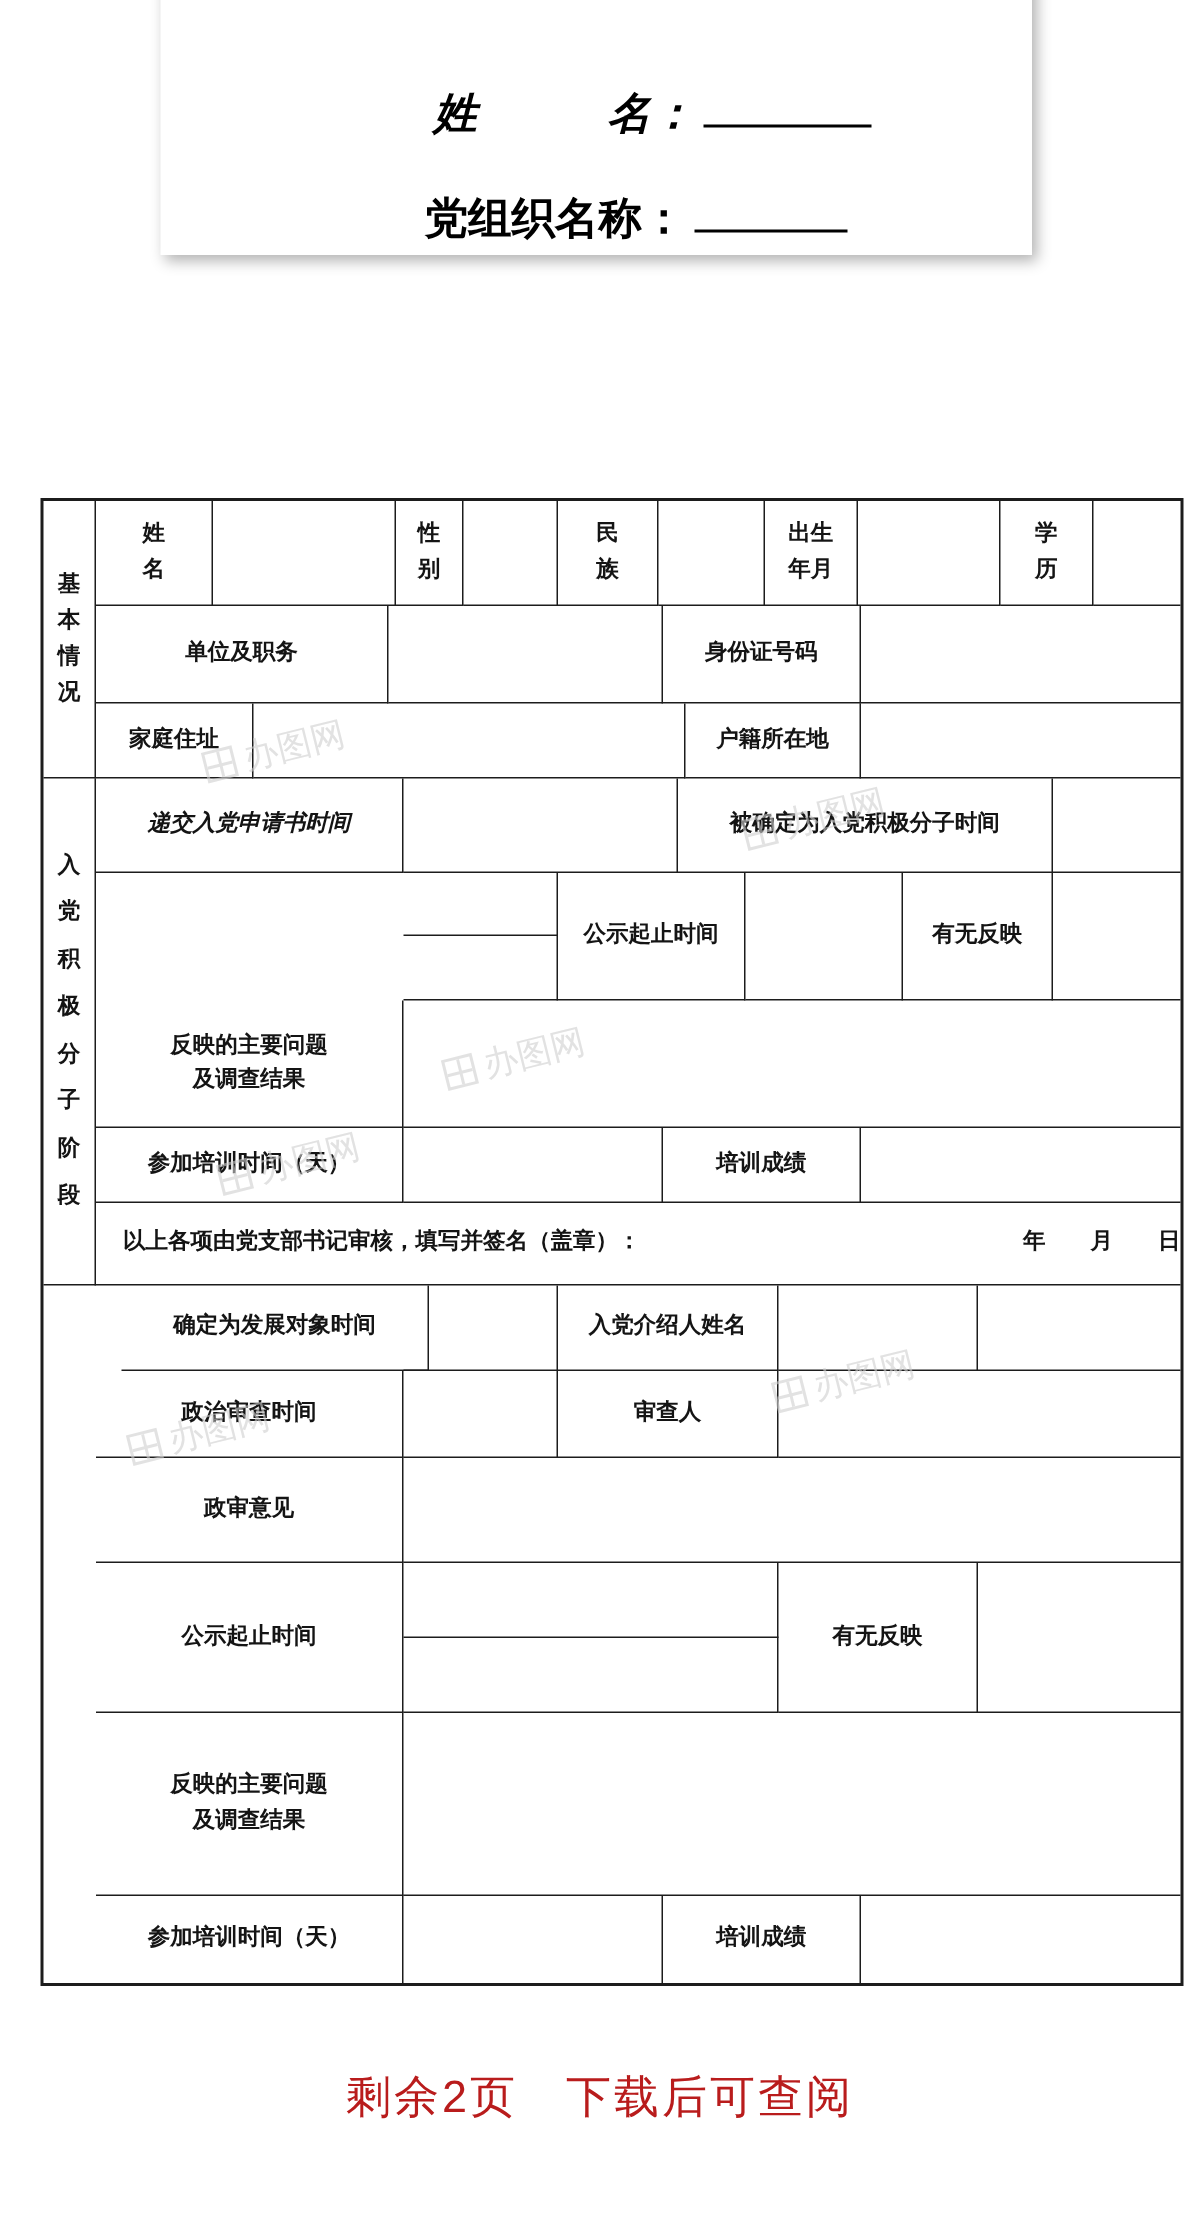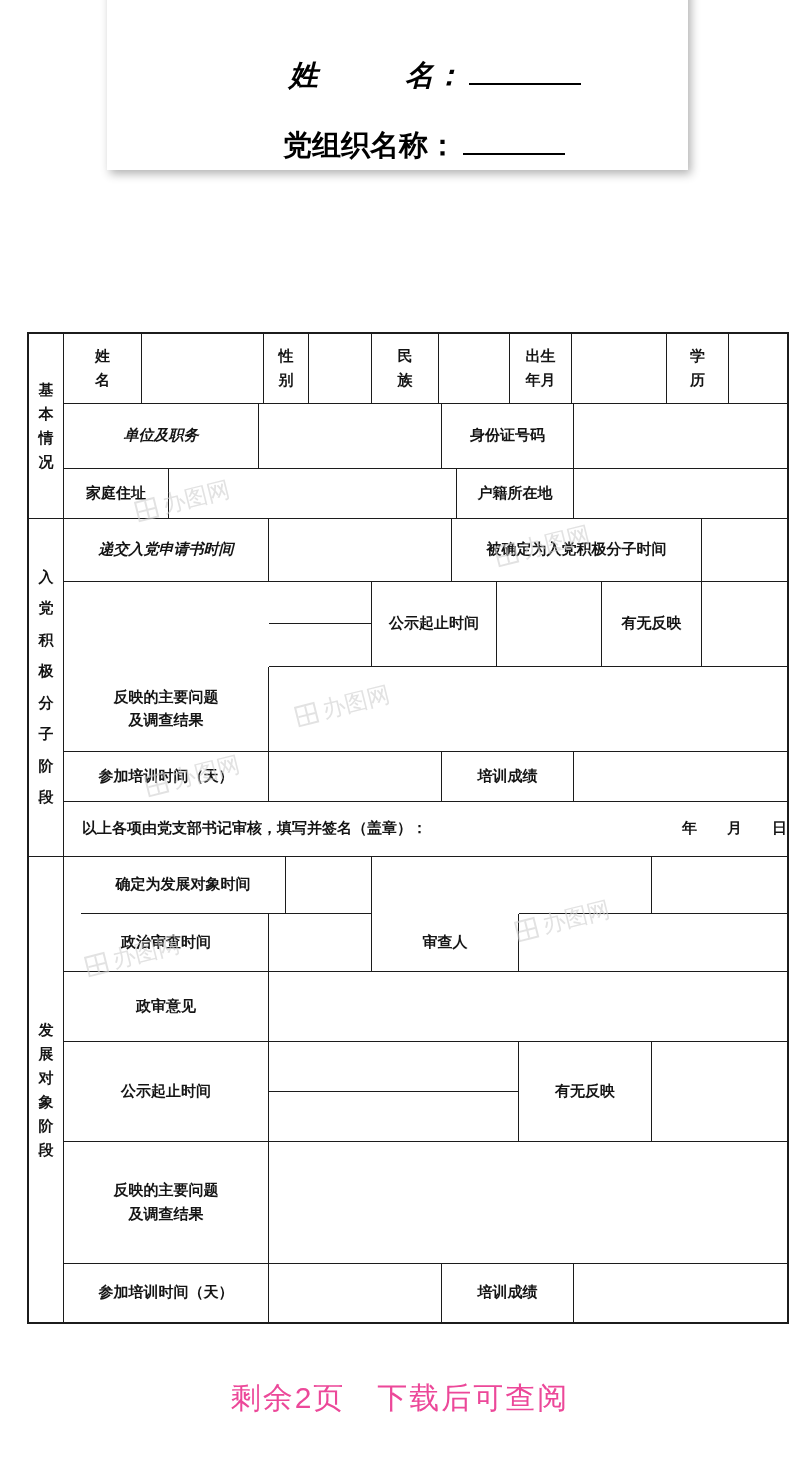--- a/index.html
+++ b/index.html
@@ -29,21 +29,21 @@
   
   .wm{position:absolute;display:flex;align-items:center;gap:6px;color:#cfcfcf;opacity:.6;
       font-size:23px;transform:rotate(-14deg);pointer-events:none;z-index:4;
       font-family:"Liberation Sans","DejaVu Sans",sans-serif;}
   .wm-icon{width:17px;height:17px;border:2px solid #cfcfcf;
       background:linear-gradient(#cfcfcf,#cfcfcf) 50% 0/2px 100% no-repeat,
                  linear-gradient(#cfcfcf,#cfcfcf) 0 50%/100% 2px no-repeat;}
 
   
   .footer{position:absolute;left:0;top:1378px;width:100%;text-align:center;font-size:30px;
-          color:#ec4899;letter-spacing:2px;font-family:"Liberation Sans","DejaVu Sans",sans-serif;}
+          color:#b91c1c;letter-spacing:2px;font-family:"Liberation Sans","DejaVu Sans",sans-serif;}
 </style>
 </head>
 <body>
 
 <div class="canvas">
 
   <div class="card">
     <div class="card-line" style="left:182px;top:118px;font-style:italic;">
       <span>姓　　　名：</span><span class="fill" style="width:112px;"></span>
     </div>
@@ -78,23 +78,20 @@
     </div>
 
   <div class="ftable">
 
     <div class="cell vlabel" style="left:0;top:0;width:35px;height:185px;">
         <span class="w1" style="line-height:1.6;">基本情况</span>
       </div>
     <div class="cell vlabel" style="left:0;top:185px;width:35px;height:338px;">
         <span class="w1" style="line-height:2.1;">入党积极分子阶段</span>
       </div>
-    <div class="cell vlabel nbb" style="left:0;top:523px;width:35px;height:465px;">
-        <span class="w1" style="line-height:1.6;">发展对象阶段</span>
-      </div>
 
     <div class="cell vlabel" style="left:35px;top:0;width:78px;height:70px;">
         <span class="w1">姓名</span>
       </div>
     <div class="cell" style="left:113px;top:0;width:122px;height:70px;"></div>
     <div class="cell vlabel" style="left:235px;top:0;width:45px;height:70px;">
         <span class="w1">性别</span>
       </div>
     <div class="cell" style="left:280px;top:0;width:63px;height:70px;"></div>
     <div class="cell vlabel" style="left:343px;top:0;width:67px;height:70px;">
@@ -103,21 +100,21 @@
     <div class="cell" style="left:410px;top:0;width:71px;height:70px;"></div>
     <div class="cell vlabel" style="left:481px;top:0;width:62px;height:70px;">
         <span class="w2">出生年月</span>
       </div>
     <div class="cell" style="left:543px;top:0;width:95px;height:70px;"></div>
     <div class="cell vlabel" style="left:638px;top:0;width:62px;height:70px;">
         <span class="w1">学历</span>
       </div>
     <div class="cell nbr" style="left:700px;top:0;width:58px;height:70px;"></div>
 
-    <div class="cell" style="left:35px;top:70px;width:195px;height:65px;font-style:italic;">单位及职务</div>
+    <div class="cell" style="left:35px;top:70px;width:195px;height:65px;">单位及职务</div>
     <div class="cell" style="left:230px;top:70px;width:183px;height:65px;"></div>
     <div class="cell" style="left:413px;top:70px;width:132px;height:65px;">身份证号码</div>
     <div class="cell nbr" style="left:545px;top:70px;width:213px;height:65px;"></div>
 
     <div class="cell" style="left:35px;top:135px;width:105px;height:50px;">家庭住址</div>
     <div class="cell" style="left:140px;top:135px;width:288px;height:50px;"></div>
     <div class="cell" style="left:428px;top:135px;width:117px;height:50px;text-align:center;">户籍所在地</div>
     <div class="cell nbr" style="left:545px;top:135px;width:213px;height:50px;"></div>
 
     <div class="cell" style="left:35px;top:185px;width:205px;height:63px;font-style:italic;">递交入党申请书时间</div>
@@ -141,20 +138,21 @@
     <div class="cell" style="left:413px;top:418px;width:132px;height:50px;">培训成绩</div>
     <div class="cell nbr" style="left:545px;top:418px;width:213px;height:50px;"></div>
 
     <div class="cell nbr review-row" style="left:35px;top:468px;width:723px;height:55px;">
       <span>以上各项由党支部书记审核，填写并签名（盖章）：</span>
       <span class="review-date">年　　月　　日</span>
     </div>
 
     <div class="cell" style="left:52px;top:523px;width:205px;height:57px;">确定为发展对象时间</div>
     <div class="cell" style="left:240px;top:523px;width:103px;height:57px;"></div>
+    <div class="cell" style="left:343px;top:523px;width:147px;height:57px;">入党介绍人姓名</div>
     <div class="cell" style="left:490px;top:523px;width:133px;height:57px;"></div>
     <div class="cell nbr" style="left:623px;top:523px;width:135px;height:57px;"></div>
 
     <div class="cell" style="left:35px;top:580px;width:205px;height:58px;">政治审查时间</div>
     <div class="cell" style="left:240px;top:580px;width:103px;height:58px;"></div>
     <div class="cell" style="left:343px;top:580px;width:147px;height:58px;">审查人</div>
     <div class="cell nbr" style="left:490px;top:580px;width:268px;height:58px;"></div>
 
     <div class="cell" style="left:35px;top:638px;width:205px;height:70px;">政审意见</div>
     <div class="cell nbr" style="left:240px;top:638px;width:518px;height:70px;"></div>

